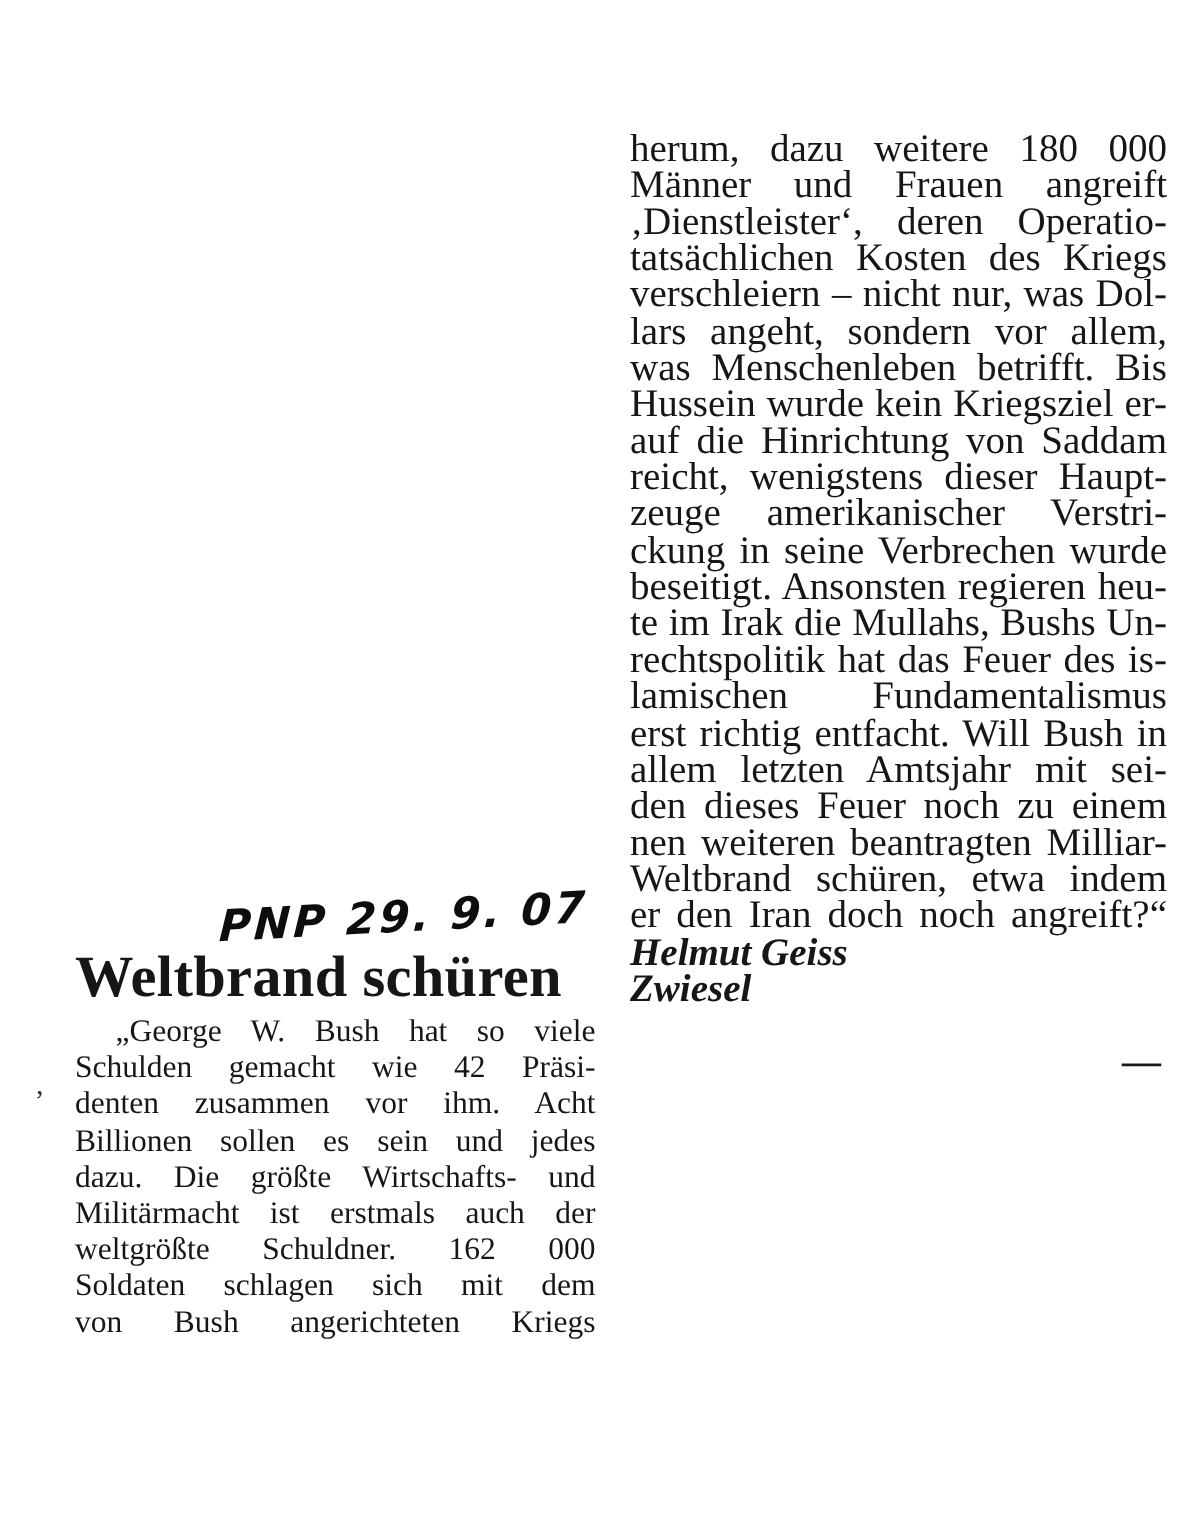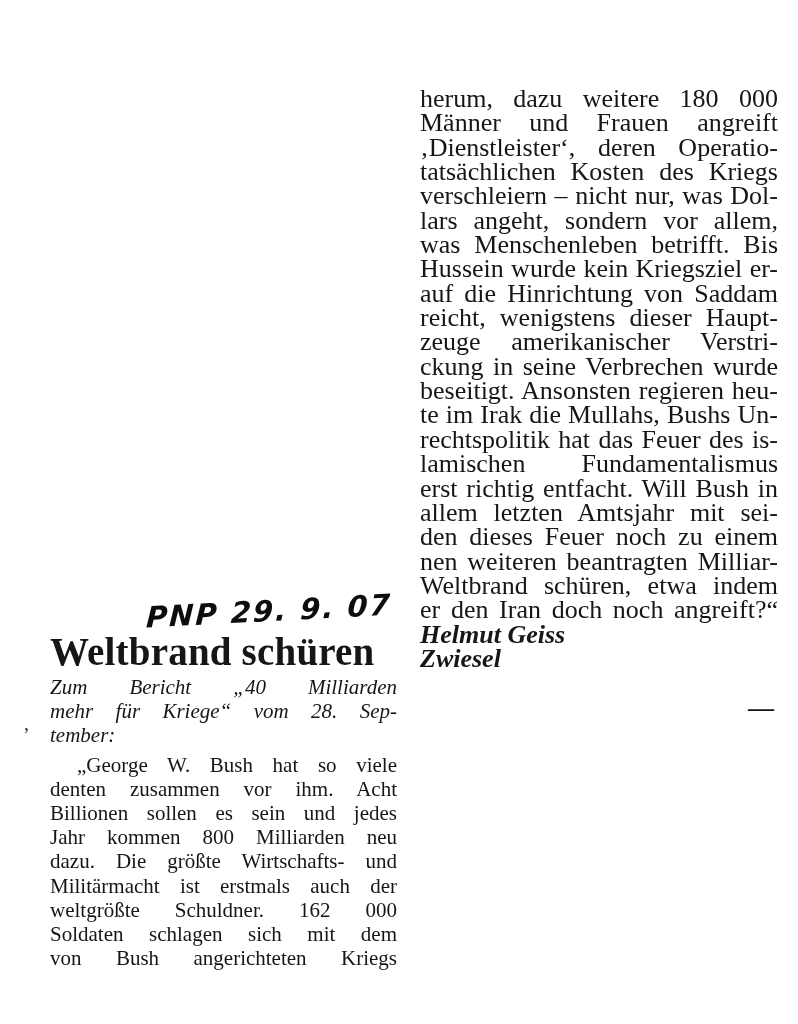--- a/index.html
+++ b/index.html
@@ -76,33 +76,27 @@
 
 <div class="page">
 
   <div class="handwriting">PNP 29. 9. 07</div>
 
   <div class="artifact">,</div>
 
   <div class="col col-left">
     <h1 class="headline">Weltbrand schüren</h1>
 
-    <div class="textblock intro-block">
-
-    <div class="line i">Zum Bericht „40 Milliarden</div>
-        <div class="line i">mehr für Kriege“ vom 28. Sep-</div>
-        <div class="line i l">tember:</div>
-      </div>
 
     <div class="textblock">
 
     <div class="line ind">„George W. Bush hat so viele</div>
+        <div class="line">Schulden gemacht wie 42 Präsi-</div>
         <div class="line">denten zusammen vor ihm. Acht</div>
         <div class="line">Billionen sollen es sein und jedes</div>
-        <div class="line">Jahr kommen 800 Milliarden neu</div>
         <div class="line">dazu. Die größte Wirtschafts- und</div>
         <div class="line">Militärmacht ist erstmals auch der</div>
         <div class="line">weltgrößte Schuldner. 162 000</div>
         <div class="line">Soldaten schlagen sich mit dem</div>
         <div class="line">von Bush angerichteten Kriegs</div>
       </div>
   </div>
 
   <div class="col col-right">
     <div class="textblock">

